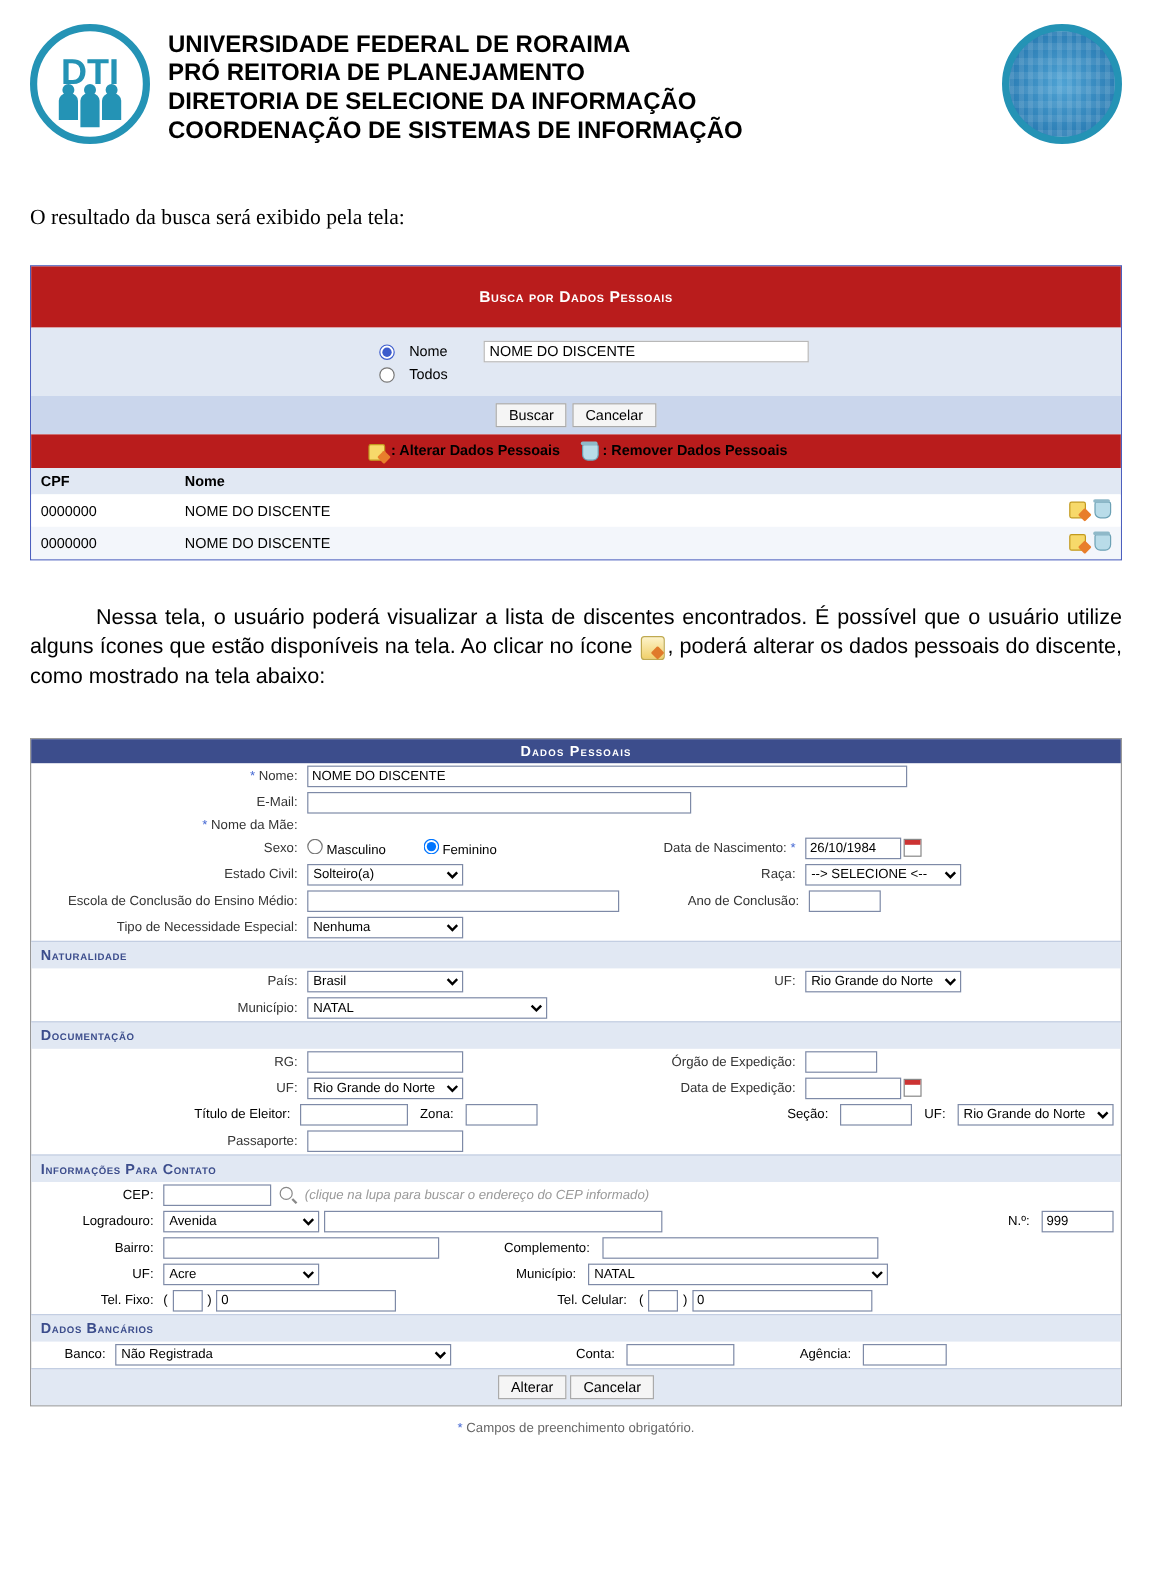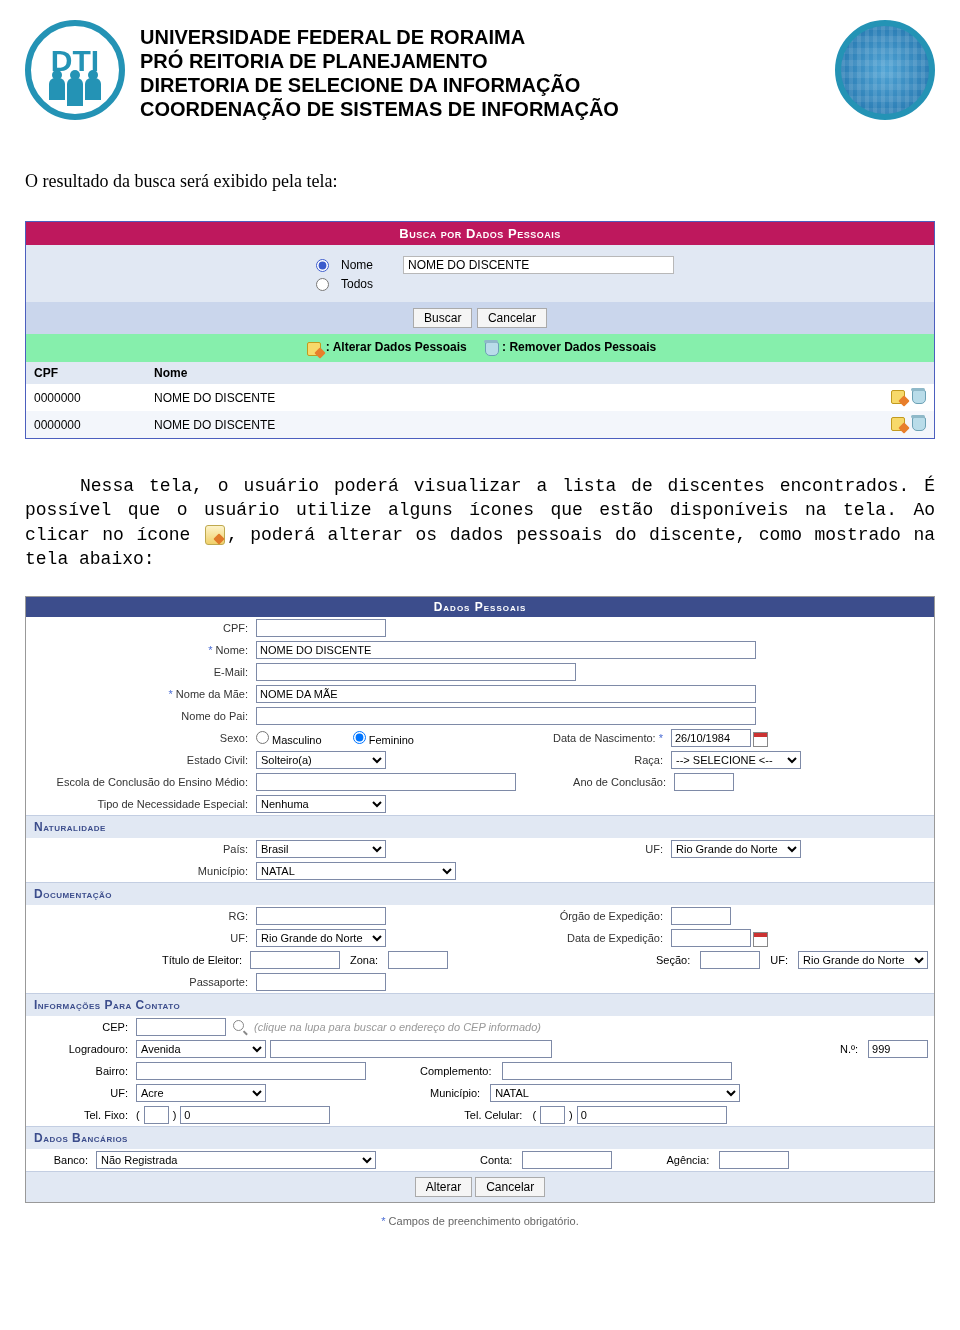--- a/index.html
+++ b/index.html
@@ -12,45 +12,45 @@
   .dti-people { position: absolute; bottom: 8px; display: flex; gap: 2px; }
   .dti-people span { width: 16px; height: 22px; background: #2493b5; border-radius: 6px 6px 0 0; position: relative; }
   .dti-people span:nth-child(2){ height:28px; }
   .dti-people span::before { content:""; position:absolute; top:-8px; left:3px; width:10px; height:10px; background:#2493b5; border-radius:50%; }
   .logo-right { background: radial-gradient(circle,#4fa3d4 0%,#1d6ea8 100%); border:6px solid #2493b5; overflow:hidden; }
   .logo-right-inner { width:100%; height:100%; background: repeating-linear-gradient(90deg,rgba(255,255,255,0.1) 0 4px,transparent 4px 8px), repeating-linear-gradient(0deg,rgba(255,255,255,0.08) 0 6px,transparent 6px 12px); }
   .header-text { flex:1; padding-top:5px; }
   .header-text p { font-size: 20px; font-weight: bold; line-height: 1.2; }
   .intro { font-family: 'Times New Roman', serif; font-size: 18px; margin: 50px 0 29px 0; }
   .screenshot1 { border: 1px solid #4c5fbe; margin-bottom: 35px; }
-  .search-title { background: #be185d; color: #fff; text-align: center; font-size: 13px; font-weight: bold; font-variant: small-caps; padding: 4px 0; letter-spacing: 0.5px; }
+  .search-title { background: #b91c1c; color: #fff; text-align: center; font-size: 13px; font-weight: bold; font-variant: small-caps; padding: 18px 0; letter-spacing: 0.5px; }
   .search-body { background: #e1e8f3; padding: 8px 260px 8px 290px; font-size: 12px; }
   .search-row { display: flex; align-items: center; gap: 12px; margin: 3px 0; }
   .radio { width:13px; height:13px; accent-color:#3b5bcc; }
   .search-row label { width: 50px; }
   .search-input { flex:1; border:1px solid #b8b8b8; height: 18px; padding: 0 4px; font-size:12px; background:#fff; }
   .btn-bar { background: #cad6ec; text-align: center; padding: 6px 0; }
   .btn { display:inline-block; background:#f5f5f5; border:1px solid #aaa; padding:2px 10px; font-size:12px; cursor:pointer; }
-  .legend { background:#86efac; text-align:center; padding:6px 0; font-size:12px; }
+  .legend { background:#b91c1c; text-align:center; padding:6px 0; font-size:12px; }
   .legend .ic { margin: 0 3px; vertical-align:middle; }
   .list-title { background:#5a6da3; color:#fff; text-align:center; font-size:13px; font-weight:bold; font-variant:small-caps; letter-spacing:0.5px; padding:3px 0; }
   .table-head { background:#e1e8f3; display:flex; font-size:12px; font-weight:bold; padding:4px 8px; }
   .col-cpf { width: 120px; }
   .col-nome { flex: 1; }
   .col-act { width: 50px; text-align:right; }
   .table-row { display:flex; font-size:12px; padding:4px 8px; align-items:center; }
   .table-row:nth-child(odd){ background:#f3f6fb; }
   .table-row:nth-child(even){ background:#fff; }
   .ic-edit { display:inline-block; width:16px; height:16px; position:relative; }
   .ic-edit::before { content:""; position:absolute; left:0; top:2px; width:12px; height:12px; background:#f7d96a; border:1px solid #c29a1e; border-radius:2px; }
   .ic-edit::after { content:""; position:absolute; right:-1px; bottom:-1px; width:8px; height:8px; background:#e87e2b; transform:rotate(45deg); border-radius:1px; }
   .ic-del { display:inline-block; width:16px; height:16px; position:relative; }
   .ic-del::before { content:""; position:absolute; left:2px; top:2px; width:12px; height:12px; background:#b9dce9; border:1px solid #6ca1b5; border-radius:2px 2px 5px 5px; }
   .ic-del::after { content:""; position:absolute; left:1px; top:0; width:14px; height:3px; background:#8fb9c9; border-radius:2px; }
-  .para { font-family:Liberation Mono, monospace; font-size:18px; line-height:1.35; text-align:justify; margin-bottom:25px; }
+  .para { font-family:Liberation Sans, sans-serif; font-size:18px; line-height:1.35; text-align:justify; margin-bottom:40px; }
   .para .indent { display:inline-block; width:55px; }
   .inline-ic { display:inline-block; vertical-align:middle; width:20px;height:20px; border:1px solid #bfa94f; background:linear-gradient(#fdf3c9,#f0d06a); border-radius:3px; position:relative; margin:0 2px; }
   .inline-ic::after{content:"";position:absolute;right:1px;bottom:1px;width:8px;height:8px;background:#e07a2a;transform:rotate(45deg);border-radius:1px;}
 
   .form-panel { border:1px solid #999; font-size:11px; }
   .form-title { background:#3c4d8c; color:#fff; text-align:center; font-size:12px; font-weight:bold; font-variant:small-caps; padding:3px 0; letter-spacing:1px; }
   .sect { background:#e1e8f3; color:#3c4d8c; font-weight:bold; font-variant:small-caps; padding:4px 8px; font-size:12px; letter-spacing:0.5px; border-top:1px solid #c3cee2; }
   .frow { display:grid; grid-template-columns: 220px 1fr 150px 1fr; align-items:center; padding:2px 6px; gap:4px; }
   .frow.single { grid-template-columns: 220px 1fr; }
   .frow label { text-align:right; padding-right:4px; color:#333; }
@@ -140,38 +140,29 @@
   </div>
 
   <p class="para">
     <span class="indent"></span><span>Nessa tela, o usuário poderá visualizar a lista de discentes encontrados. É possível que o usuário utilize alguns ícones que estão disponíveis na tela. Ao clicar no ícone </span><span class="inline-ic"></span><span>, poderá alterar os dados pessoais do discente, como mostrado na tela abaixo:</span>
   </p>
 
   <div class="form-panel">
     <div class="form-title">Dados Pessoais</div>
 
     <div class="frow single">
-        <label>CPF:</label>
-        <input class="inp med" style="">
-      </div>
-    <div class="frow single">
         <label><span class="req">* </span><span>Nome:</span></label>
         <input class="inp xwide" value="NOME DO DISCENTE" style="">
       </div>
     <div class="frow single">
         <label>E-Mail:</label>
         <input class="inp wide" style="">
       </div>
     <div class="frow single">
         <label><span class="req">* </span><span>Nome da Mãe:</span></label>
-        <input class="inp xwide" value="NOME DA MÃE" style="">
-      </div>
-    <div class="frow single">
-        <label>Nome do Pai:</label>
-        <input class="inp xwide" style="">
       </div>
 
     <div class="frow">
       <label>Sexo:</label>
       <span class="radio-group">
         <span><input type="radio" style=""> <span>Masculino</span></span>
         <span><input type="radio" checked="" style=""> <span>Feminino</span></span>
       </span>
       <label><span>Data de Nascimento:</span><span class="req"> *</span></label>
       <span><input class="inp" style="width: 80px;" value="26/10/1984"><span class="cal-icon"></span></span>

